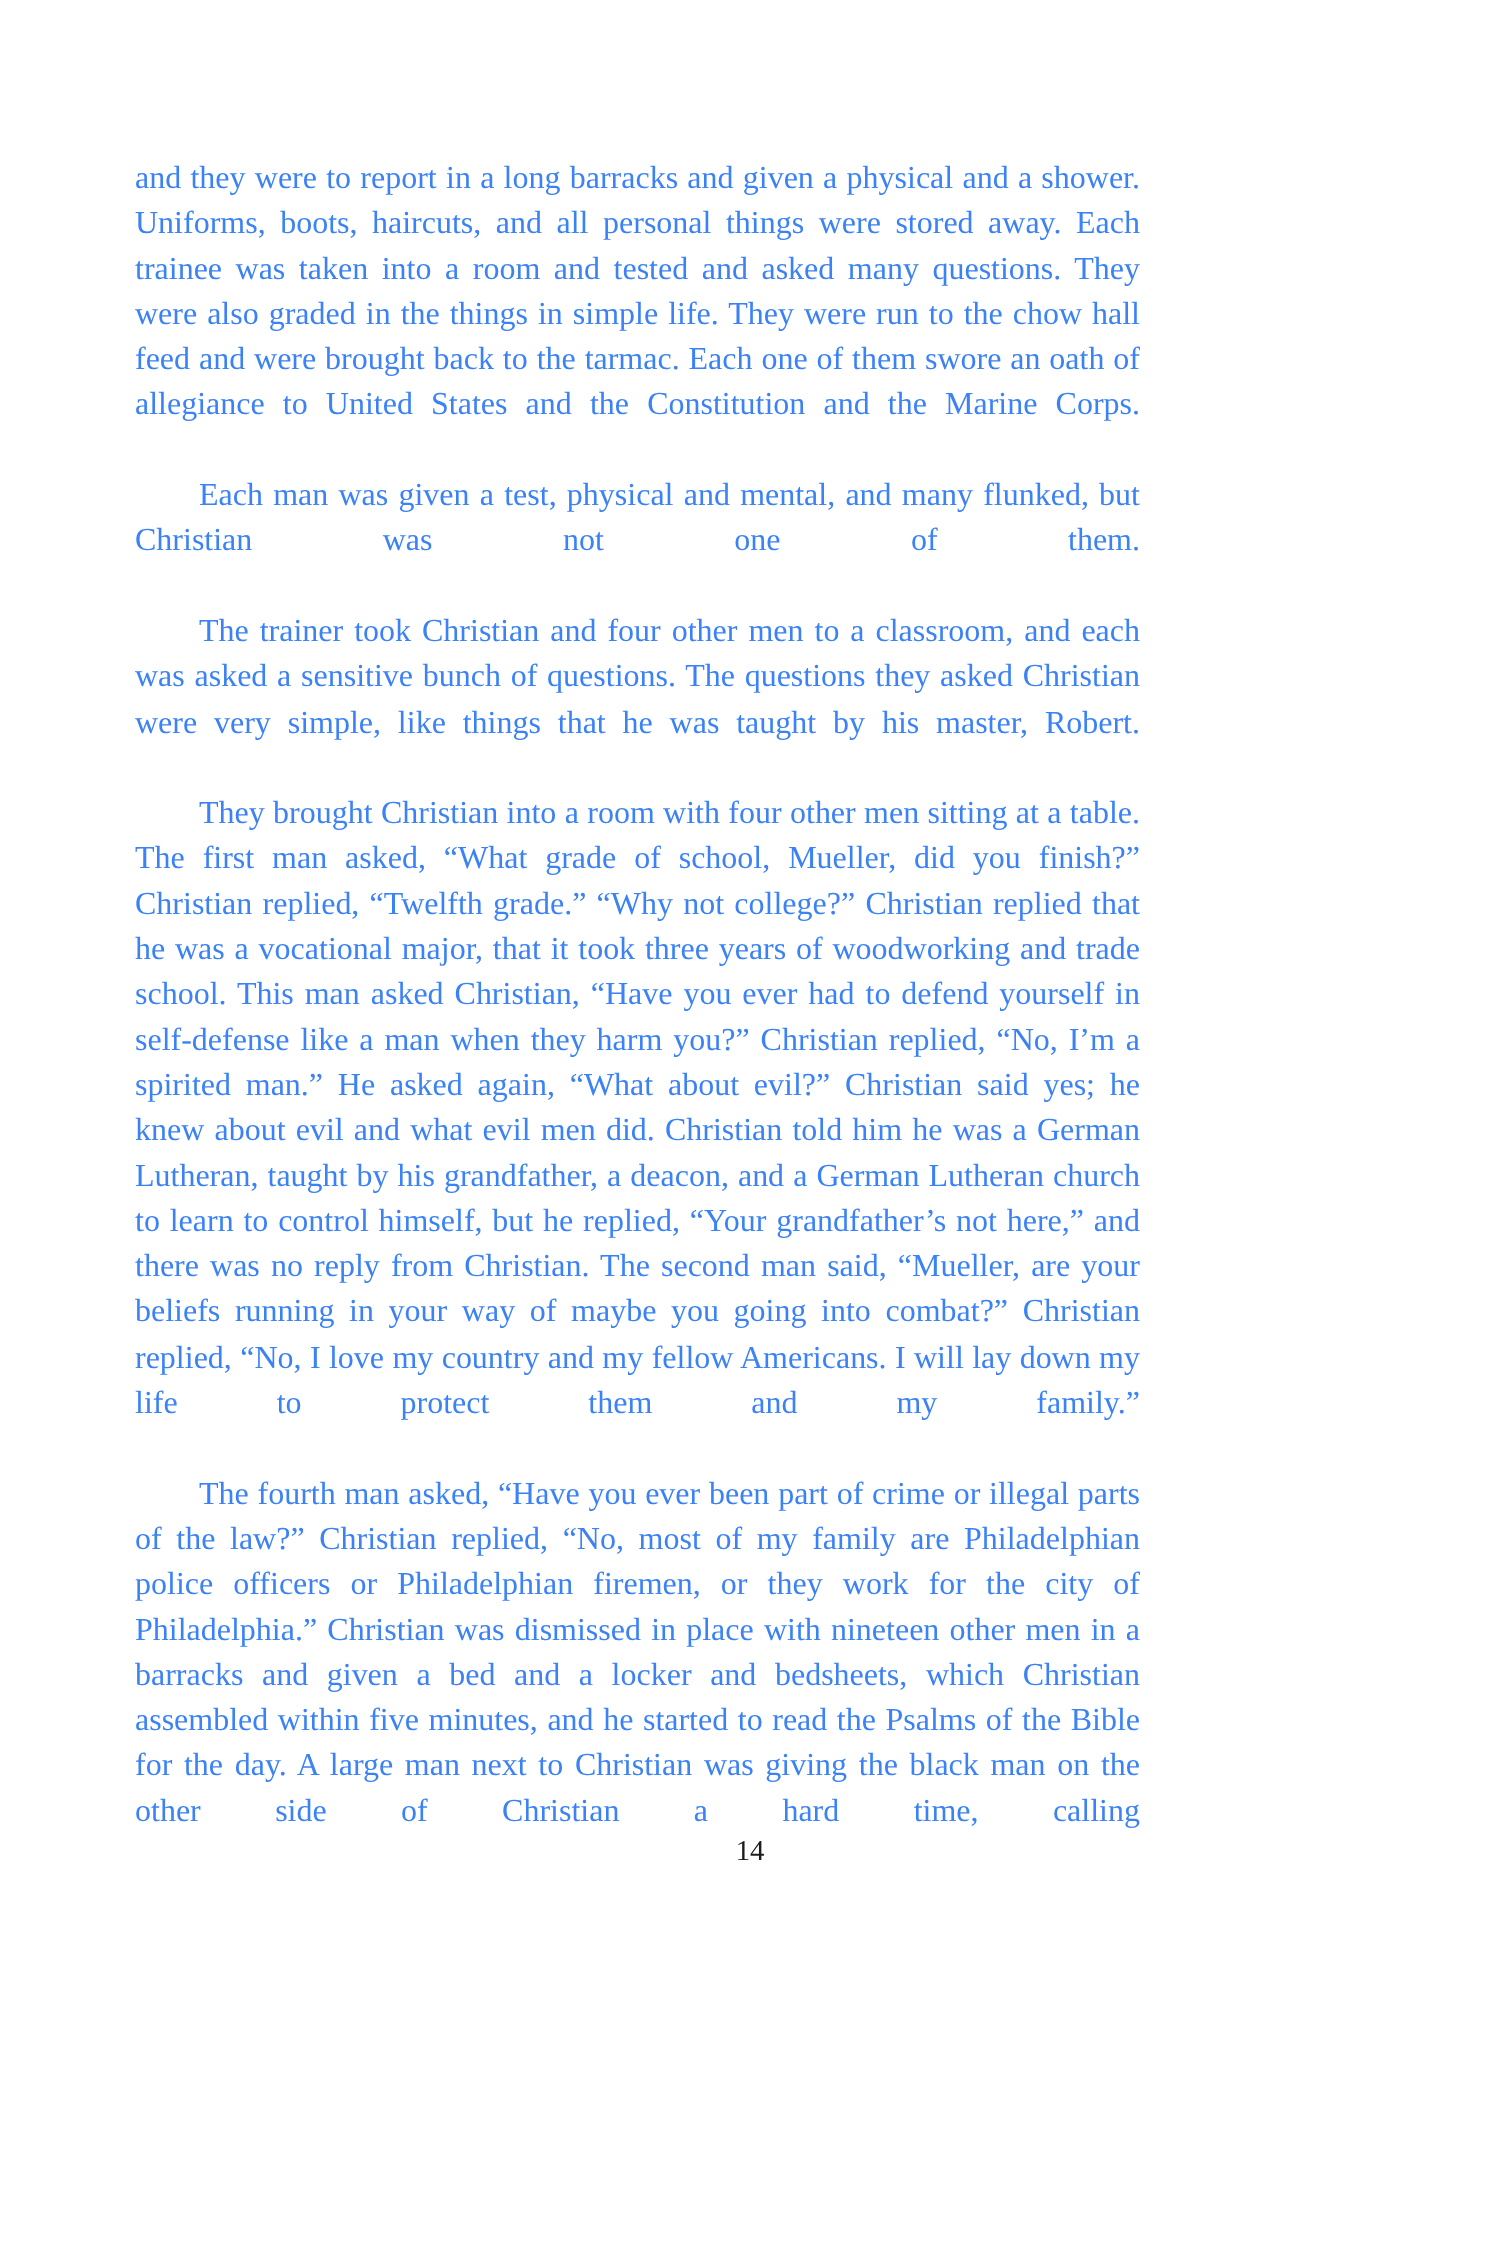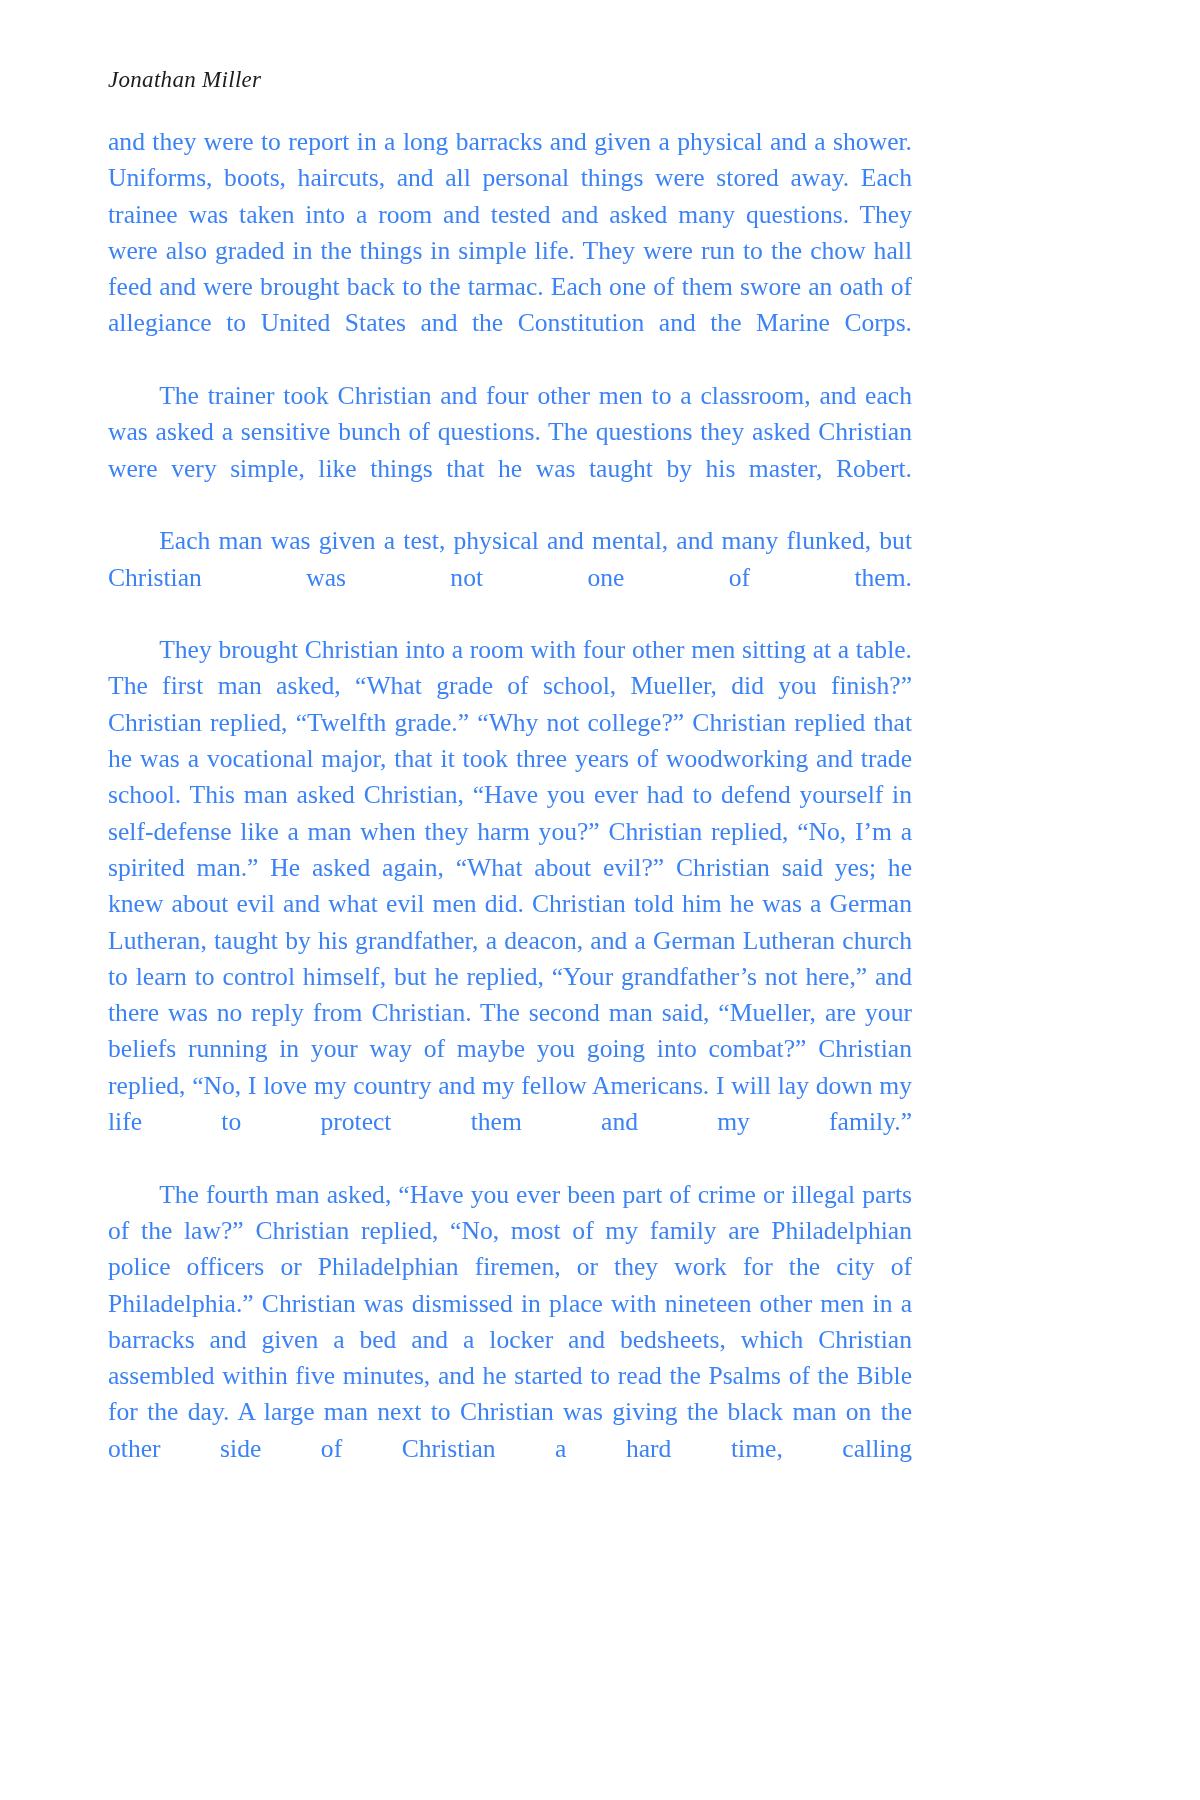--- a/index.html
+++ b/index.html
@@ -76,24 +76,24 @@
     text-align: center;
     font-size: 23px;
     color: #1c1c1c;
   }
 </style>
 </head>
 <body>
 
 <div class="page">
 
-  <div class="running-head">Jonathan Miller</div>
 
   <div class="text-block">
     <p class="para">and they were to report in a long barracks and given a physical and a shower. Uniforms, boots, haircuts, and all personal things were stored away. Each trainee was taken into a room and tested and asked many questions. They were also graded in the things in simple life. They were run to the chow hall feed and were brought back to the tarmac. Each one of them swore an oath of allegiance to United States and the Constitution and the Marine Corps.</p>
+    <p class="para indent">Each man was given a test, physical and mental, and many flunked, but Christian was not one of them.</p>
     <p class="para indent">The trainer took Christian and four other men to a classroom, and each was asked a sensitive bunch of questions. The questions they asked Christian were very simple, like things that he was taught by his master, Robert.</p>
-    <p class="para indent">Each man was given a test, physical and mental, and many flunked, but Christian was not one of them.</p>
     <p class="para indent">They brought Christian into a room with four other men sitting at a table. The first man asked, “What grade of school, Mueller, did you finish?” Christian replied, “Twelfth grade.” “Why not college?” Christian replied that he was a vocational major, that it took three years of woodworking and trade school. This man asked Christian, “Have you ever had to defend yourself in self-defense like a man when they harm you?” Christian replied, “No, I’m a spirited man.” He asked again, “What about evil?” Christian said yes; he knew about evil and what evil men did. Christian told him he was a German Lutheran, taught by his grandfather, a deacon, and a German Lutheran church to learn to control himself, but he replied, “Your grandfather’s not here,” and there was no reply from Christian. The second man said, “Mueller, are your beliefs running in your way of maybe you going into combat?” Christian replied, “No, I love my country and my fellow Americans. I will lay down my life to protect them and my family.”</p>
     <p class="para indent">The fourth man asked, “Have you ever been part of crime or illegal parts of the law?” Christian replied, “No, most of my family are Philadelphian police officers or Philadelphian firemen, or they work for the city of Philadelphia.” Christian was dismissed in place with nineteen other men in a barracks and given a bed and a locker and bedsheets, which Christian assembled within five minutes, and he started to read the Psalms of the Bible for the day. A large man next to Christian was giving the black man on the other side of Christian a hard time, calling</p>
   </div>
 
+  <div class="folio">14</div>
 
 </div>
 
 </body></html>

